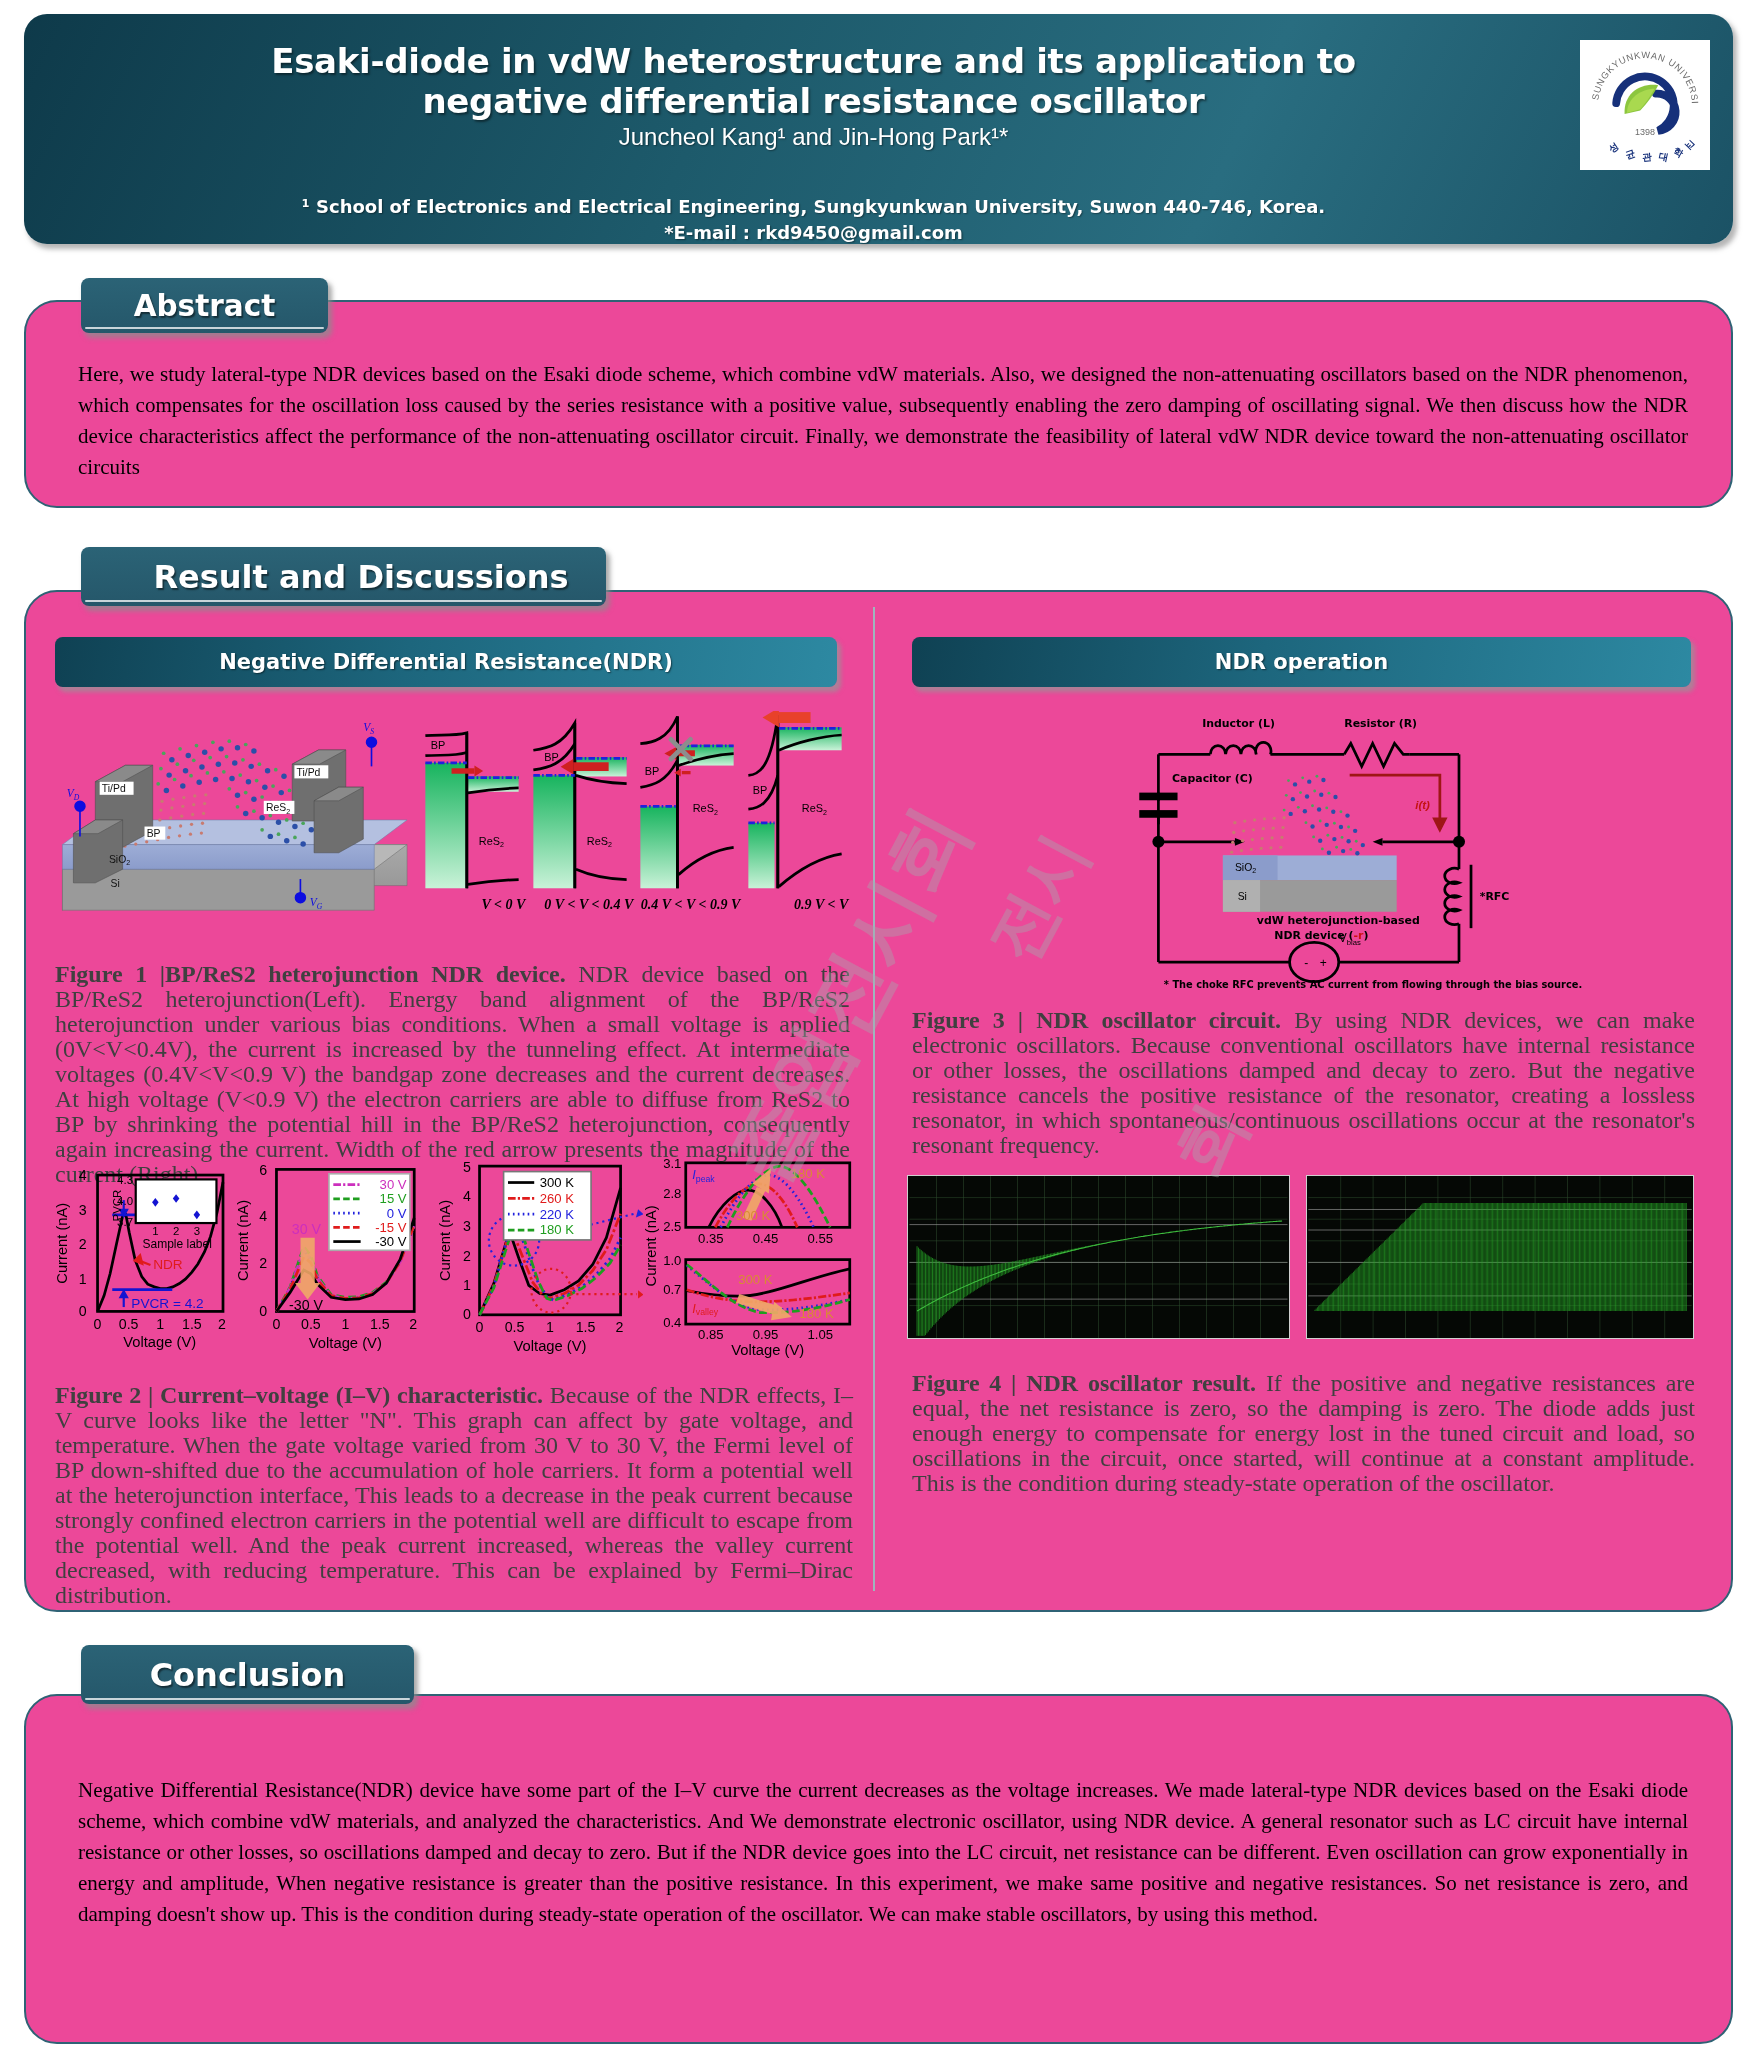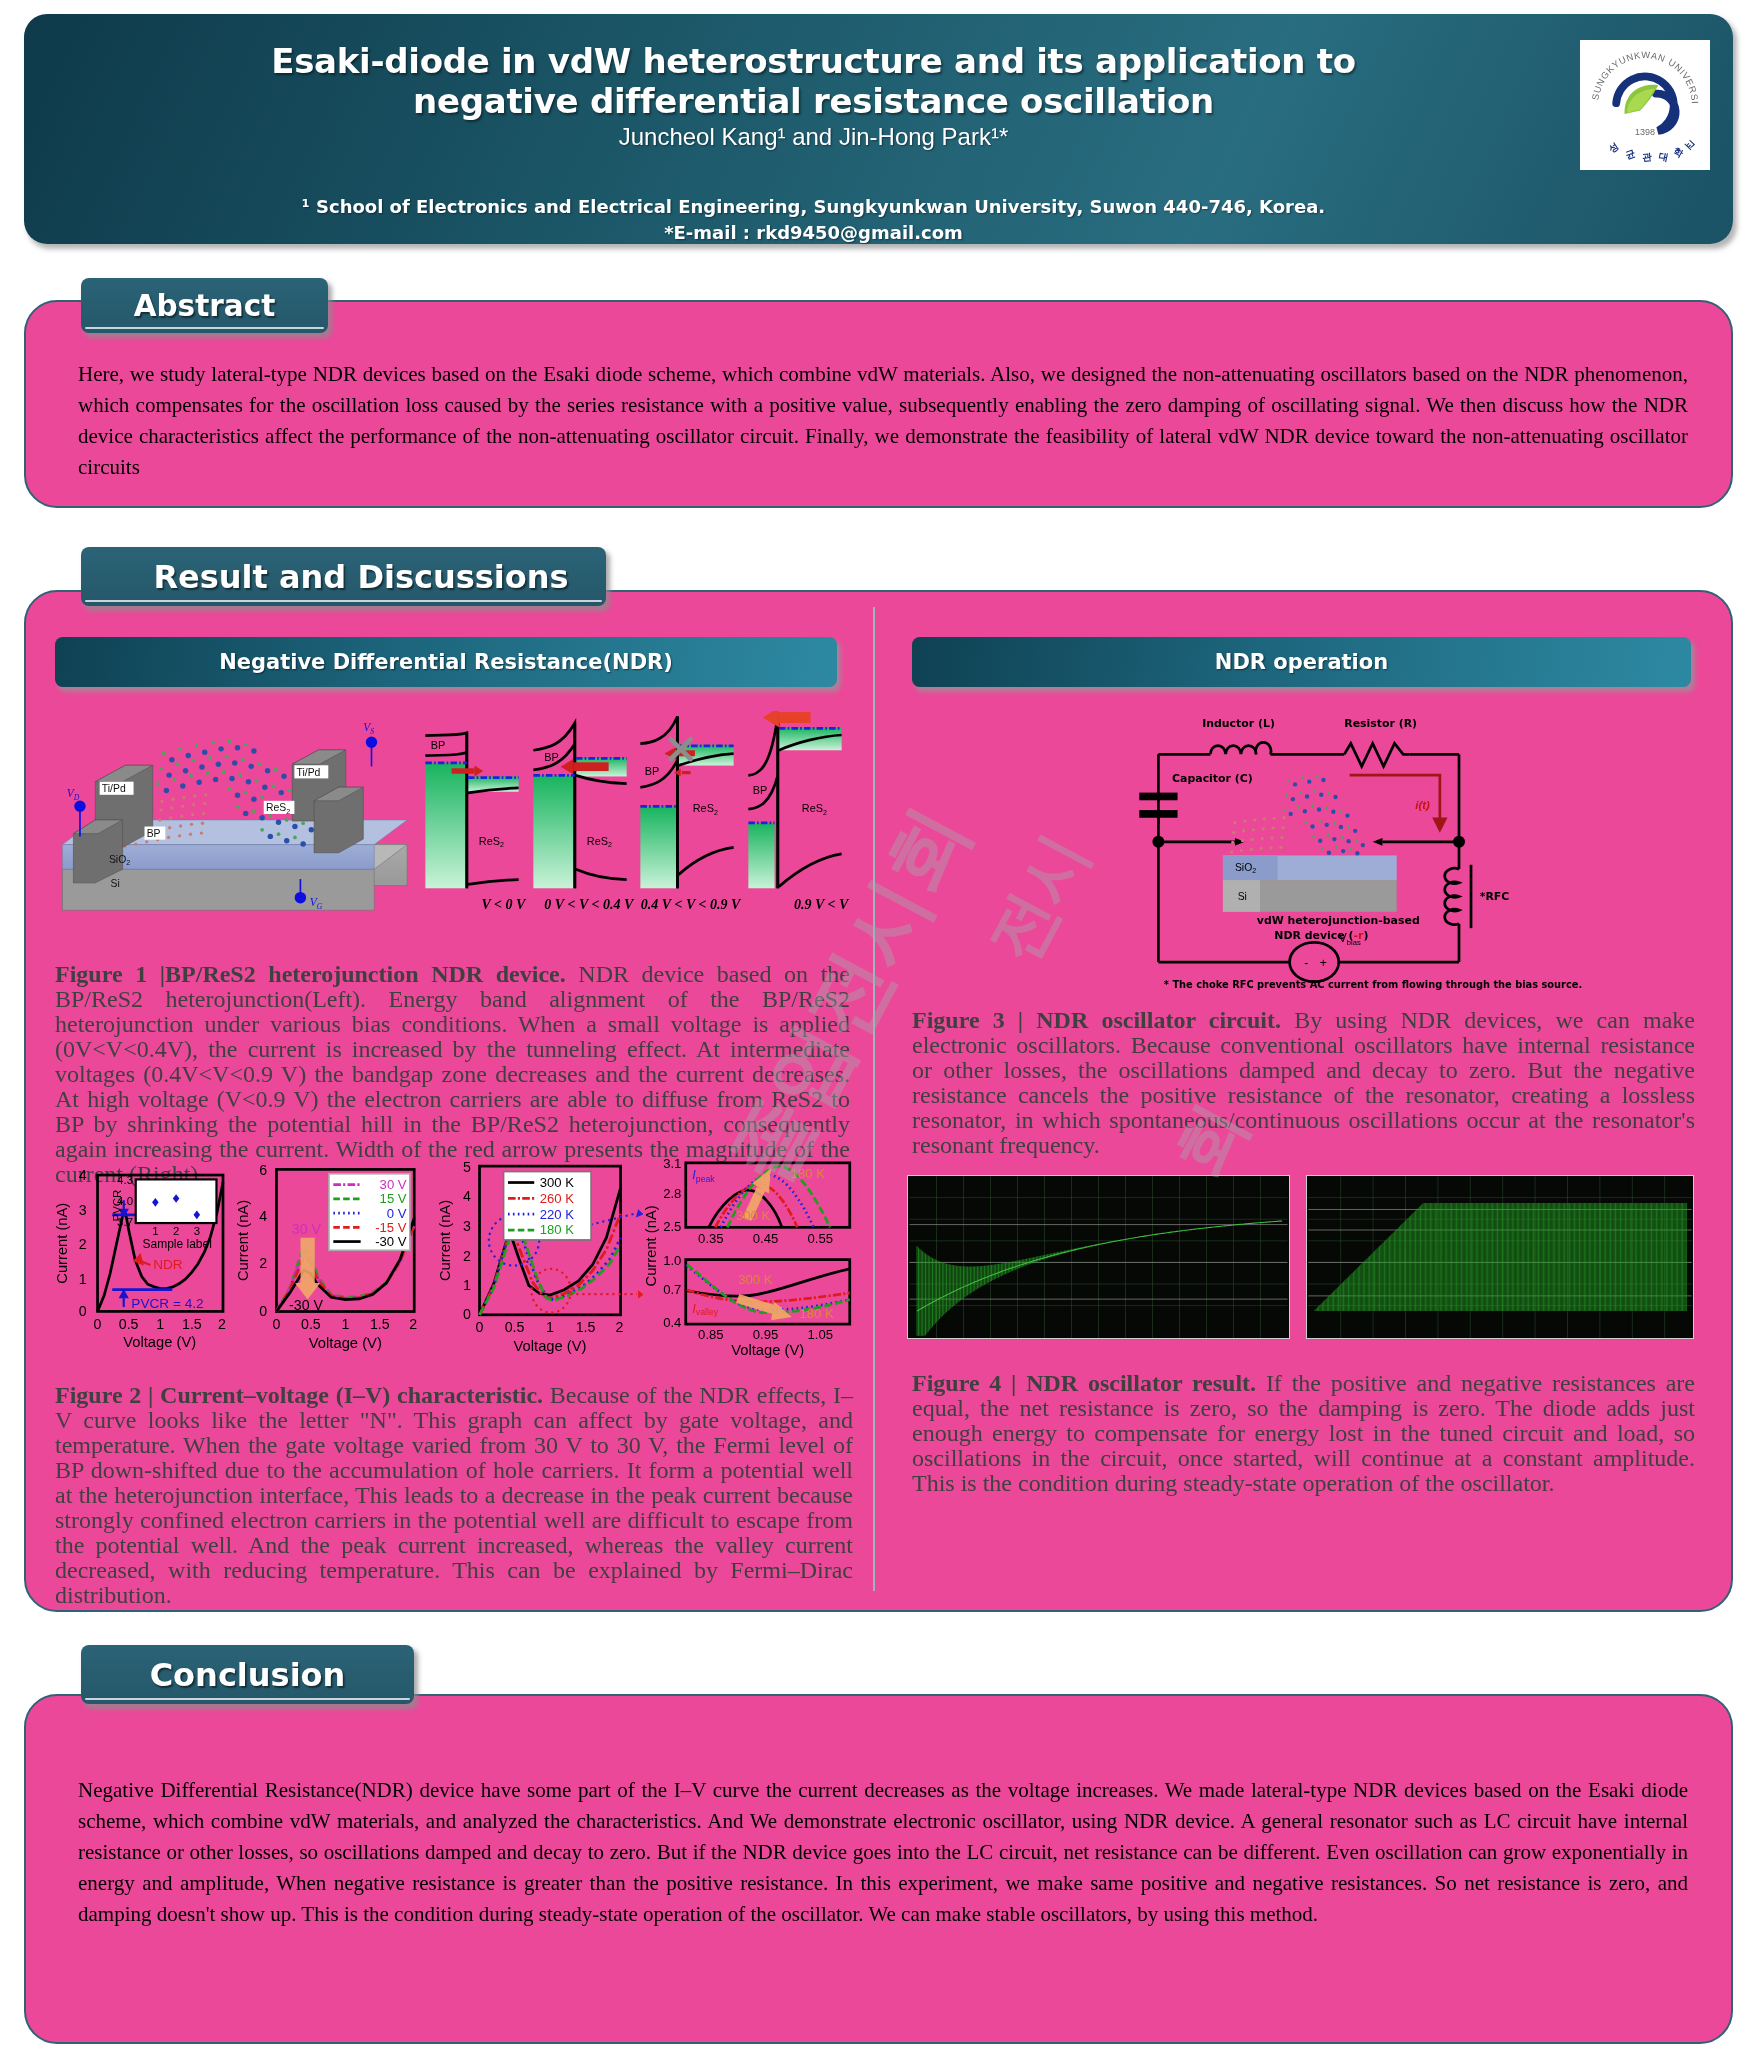--- a/index.html
+++ b/index.html
@@ -165,21 +165,21 @@
   #wm1 { left:645px; top:940px; }
   #wm2 { left:1175px; top:1093px; font-size:71px; }
   #wm3 { left:973px; top:853px; font-size:66px; }
 </style>
 </head>
 <body>
 
 <div class="header">
   <div class="header-title">
     <span>Esaki-diode in vdW heterostructure and its application to</span><br>
-    <span>negative differential resistance oscillation</span>
+    <span>negative differential resistance oscillator</span>
   </div>
   <div class="header-authors">Juncheol Kang¹ and Jin-Hong Park¹*</div>
   <div class="header-affil">
     <span>¹ School of Electronics and Electrical Engineering, Sungkyunkwan University, Suwon 440-746, Korea.</span><br>
     <span>*E-mail : rkd9450@gmail.com</span>
   </div>
 
   <div class="logo-box">
     <svg class="logo-svg" viewBox="0 0 200 200">
       <circle cx="100" cy="100" r="98" fill="#ffffff"></circle>

